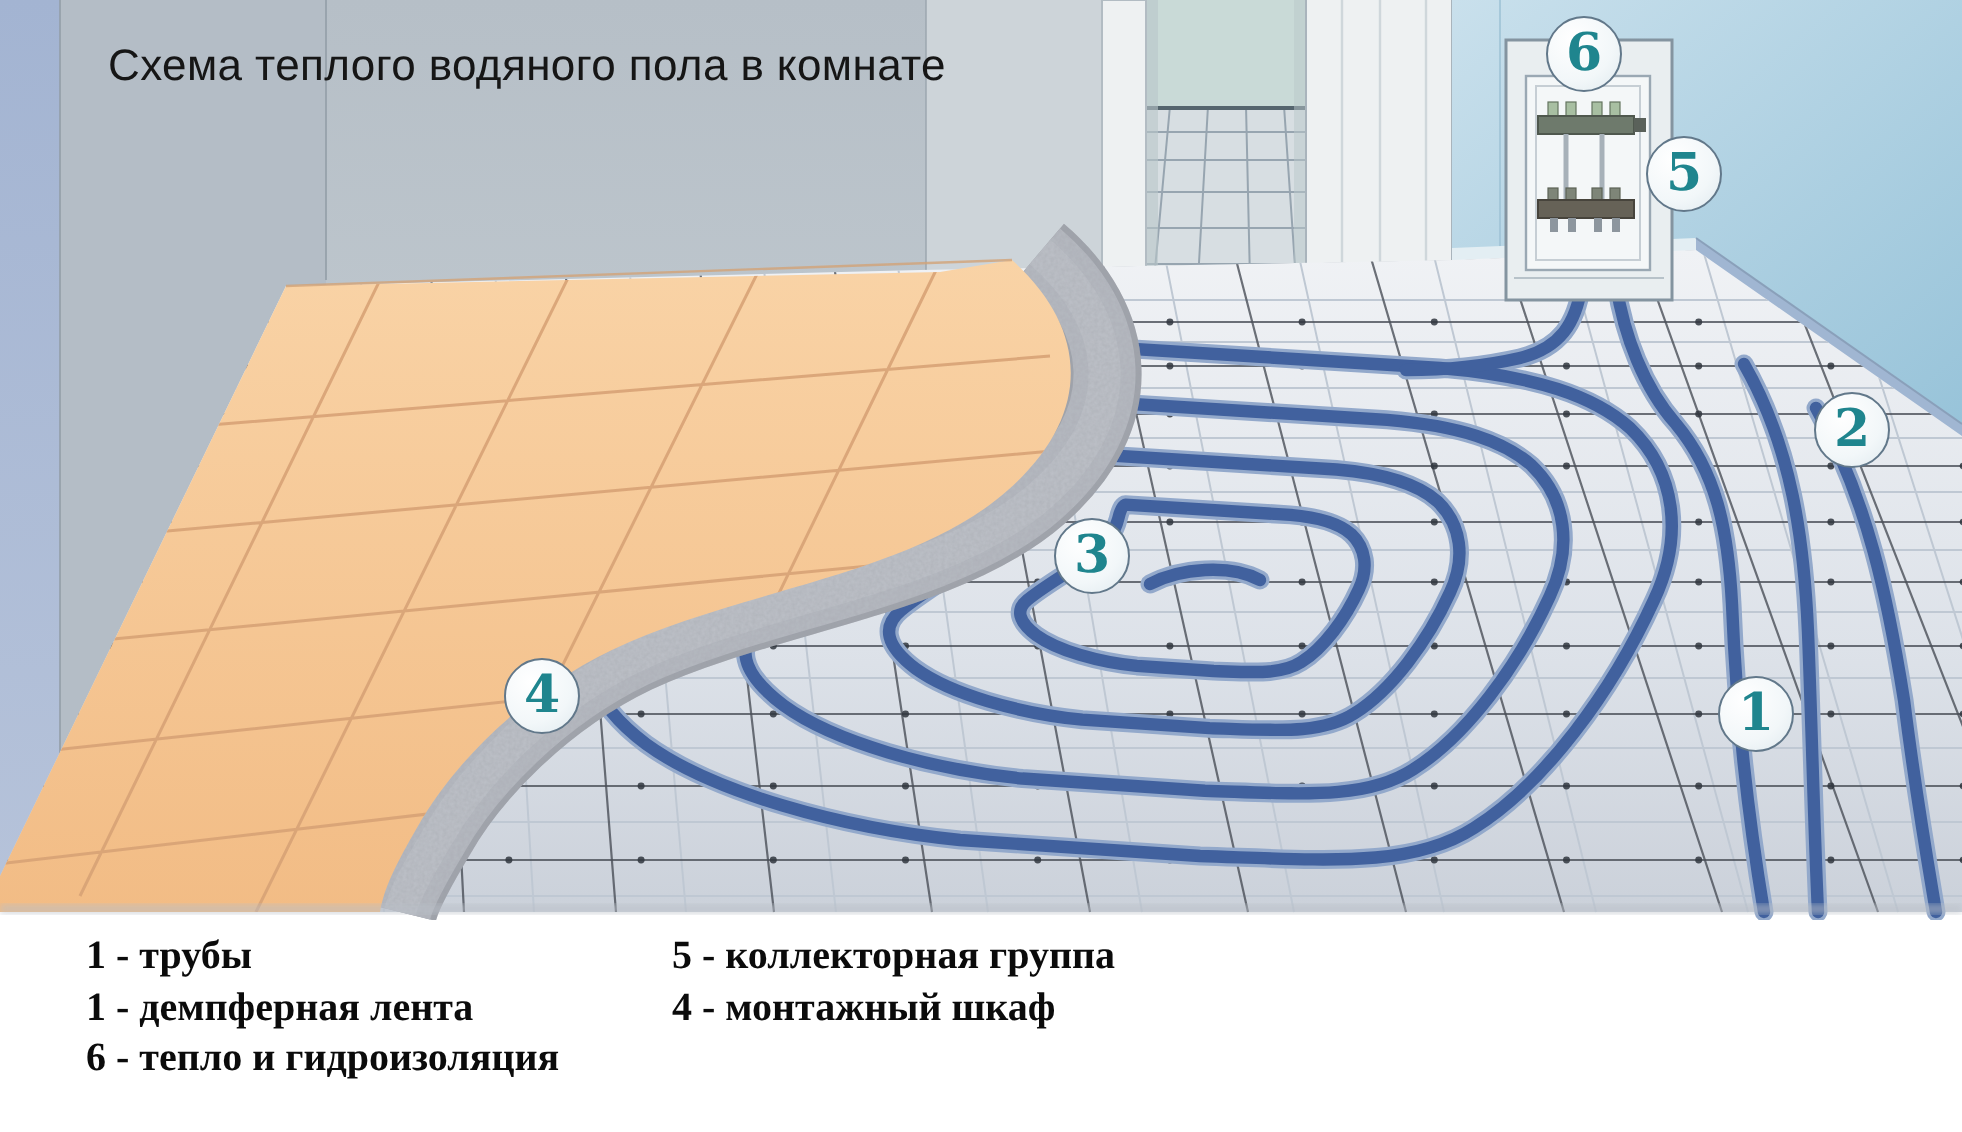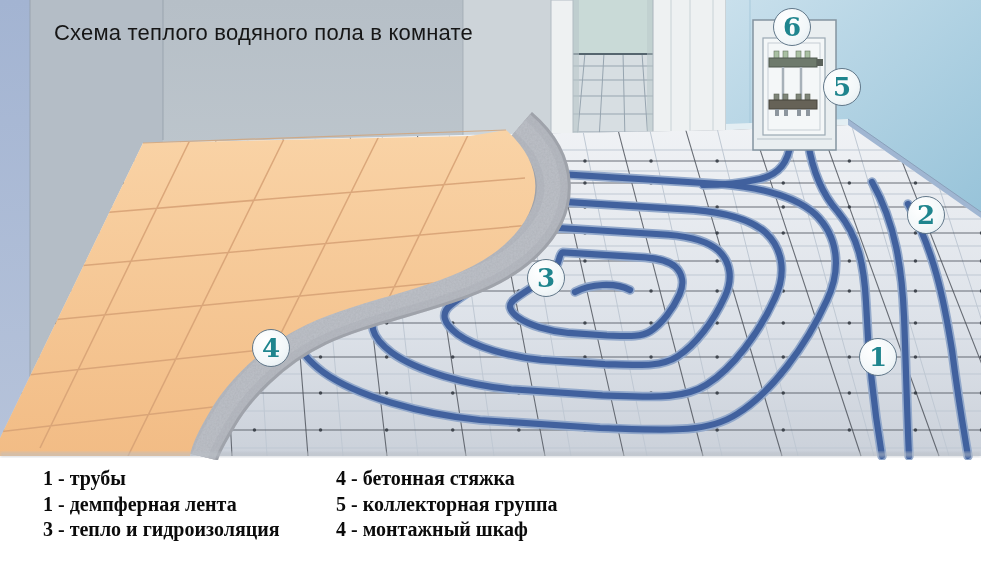--- a/index.html
+++ b/index.html
@@ -195,22 +195,21 @@
   <div class="callout" style="left:907px;top:196px;">2</div>
   <div class="callout" style="left:527px;top:259px;">3</div>
   <div class="callout" style="left:252px;top:329px;">4</div>
   <div class="callout" style="left:823px;top:68px;">5</div>
   <div class="callout" style="left:773px;top:8px;">6</div>
 
   <div class="legend">
     <div class="col col1">
       <div class="item">1 - трубы</div>
       <div class="item">1 - демпферная лента</div>
-      <div class="item">3 - тепло и гидроизоляция</div>
+      <div class="item">6 - тепло и гидроизоляция</div>
     </div>
     <div class="col col2">
-      <div class="item">4 - бетонная стяжка</div>
       <div class="item">5 - коллекторная группа</div>
       <div class="item">4 - монтажный шкаф</div>
     </div>
   </div>
 
 </div>
 
 </body></html>

